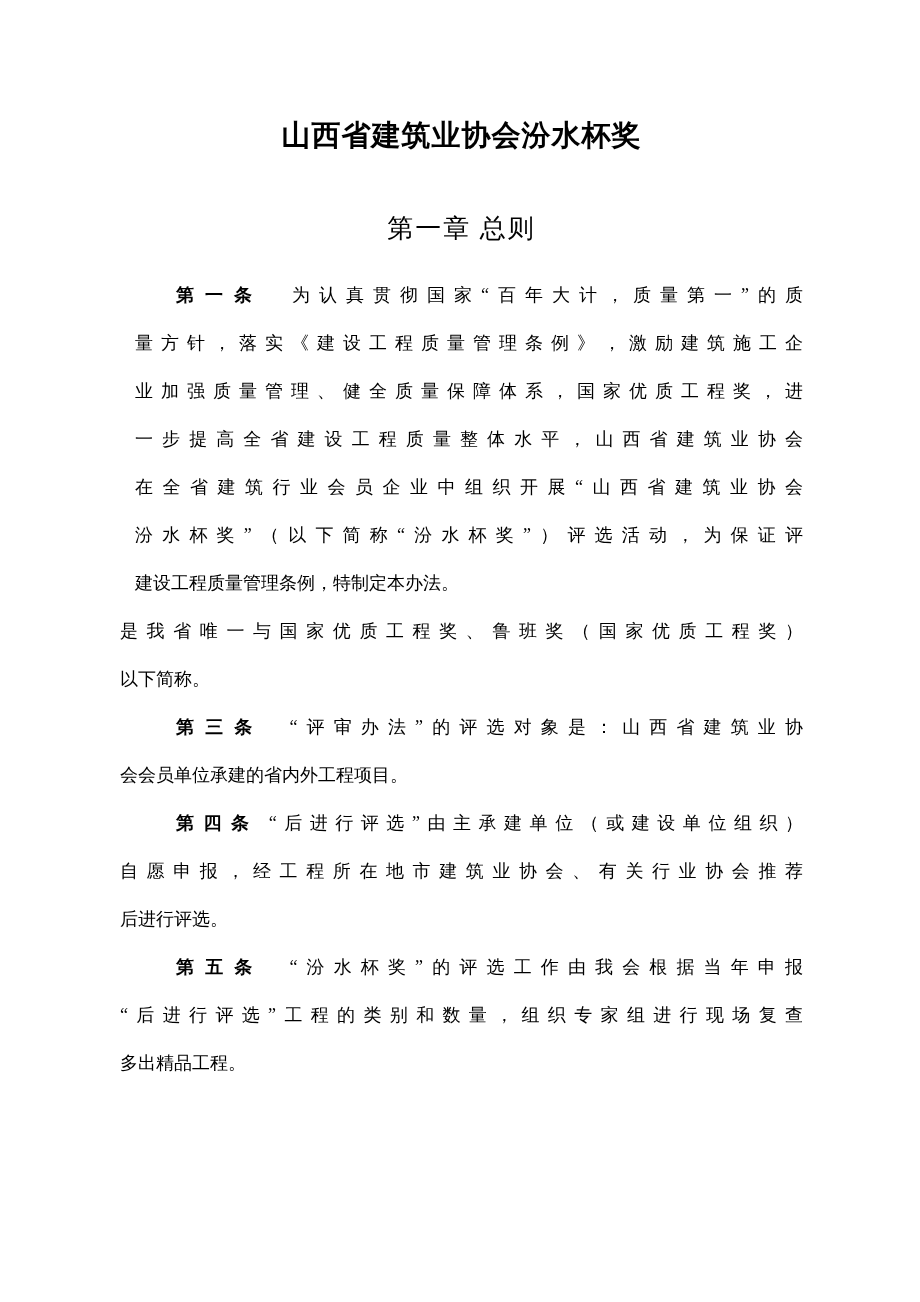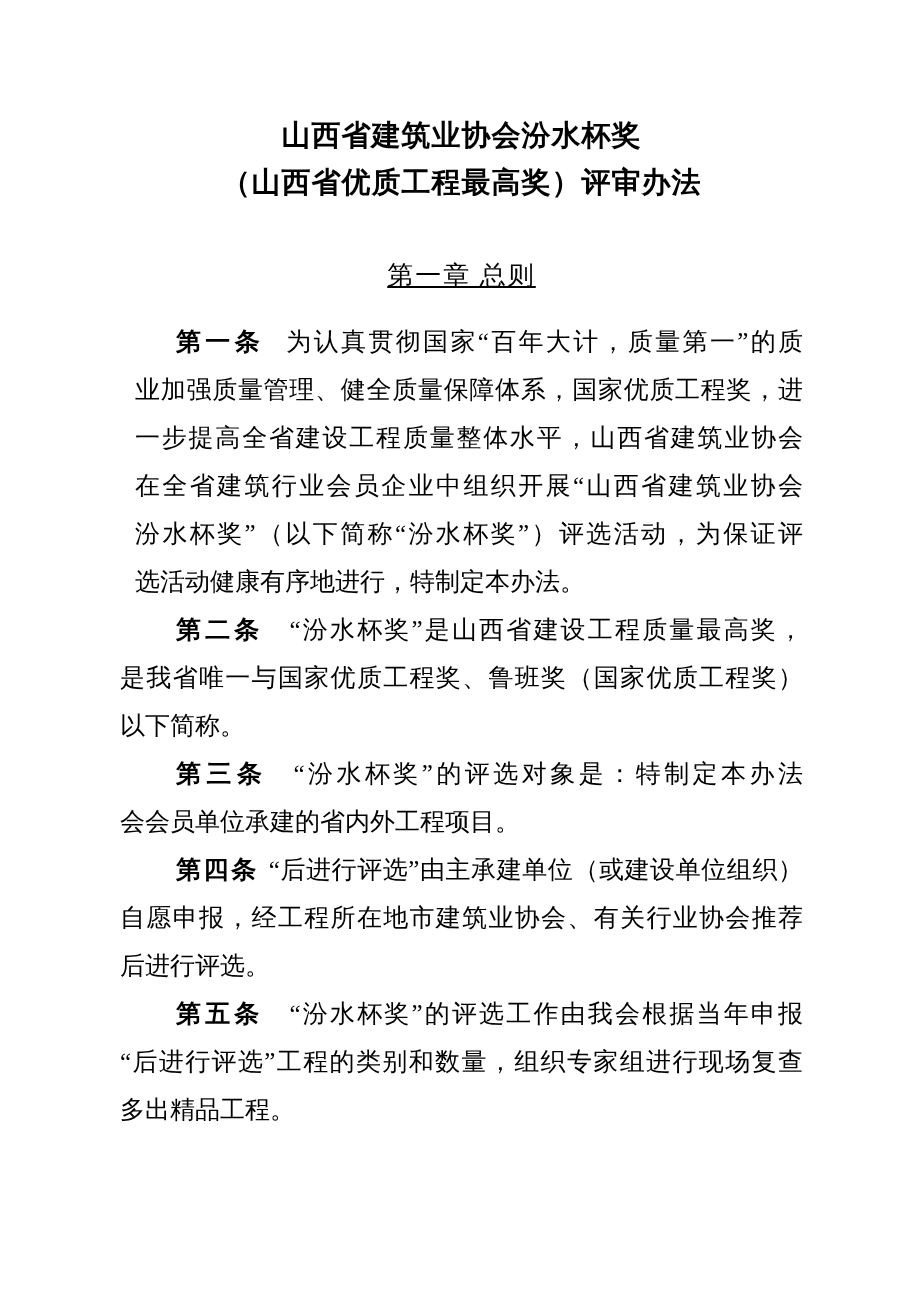--- a/index.html
+++ b/index.html
@@ -28,25 +28,24 @@
     letter-spacing: 1px;
   }
   .title-line { white-space: nowrap; }
   .chapter {
     margin: 46px 0 0 0;
     text-align: center;
     font-size: 26px;
     line-height: 48px;
     font-weight: normal;
     letter-spacing: 2px;
-    text-decoration: underline;
   }
   .doc-body {
     margin-top: 18px;
-    font-size: 25px;
+    font-size: 18px;
   }
   .para { margin: 0; }
   .line {
     line-height: 48px;
     height: 48px;
     text-align: justify;
     text-align-last: justify;
     white-space: nowrap;
     overflow: visible;
   }
@@ -68,44 +67,43 @@
   .gap.g-med    { width: 20px; }
   .gap.g-narrow { width: 10px; }
 </style>
 </head>
 <body>
 
 <div class="page">
 
   <h1 class="title">
     <div class="title-line">山西省建筑业协会汾水杯奖</div>
-    <div class="title-line">（山西省优质工程最高奖）评审办法</div>
   </h1>
 
   <h2 class="chapter">第一章 总则</h2>
 
   <div class="doc-body">
 
     <div class="para p1">
       <div class="line first"><span class="label">第一条</span><span class="gap g-med"></span><span>为认真贯彻国家“百年大计，质量第一”的质</span></div>
+      <div class="line">量方针，落实《建设工程质量管理条例》，激励建筑施工企</div>
       <div class="line">业加强质量管理、健全质量保障体系，国家优质工程奖，进</div>
       <div class="line">一步提高全省建设工程质量整体水平，山西省建筑业协会</div>
       <div class="line">在全省建筑行业会员企业中组织开展“山西省建筑业协会</div>
       <div class="line">汾水杯奖”（以下简称“汾水杯奖”）评选活动，为保证评</div>
-      <div class="line para-end">选活动健康有序地进行，特制定本办法。</div>
+      <div class="line para-end">建设工程质量管理条例，特制定本办法。</div>
     </div>
 
     <div class="para">
-      <div class="line first"><span class="label">第二条</span><span class="gap g-wide"></span><span>“汾水杯奖”是山西省建设工程质量最高奖，</span></div>
       <div class="line">是我省唯一与国家优质工程奖、鲁班奖（国家优质工程奖）</div>
       <div class="line para-end">以下简称。</div>
     </div>
 
     <div class="para">
-      <div class="line first"><span class="label">第三条</span><span class="gap g-wide"></span><span>“汾水杯奖”的评选对象是：特制定本办法</span></div>
+      <div class="line first"><span class="label">第三条</span><span class="gap g-wide"></span><span>“评审办法”的评选对象是：山西省建筑业协</span></div>
       <div class="line para-end">会会员单位承建的省内外工程项目。</div>
     </div>
 
     <div class="para">
       <div class="line first"><span class="label">第四条</span><span class="gap g-narrow"></span><span>“后进行评选”由主承建单位（或建设单位组织）</span></div>
       <div class="line">自愿申报，经工程所在地市建筑业协会、有关行业协会推荐</div>
       <div class="line para-end">后进行评选。</div>
     </div>
 
     <div class="para">

